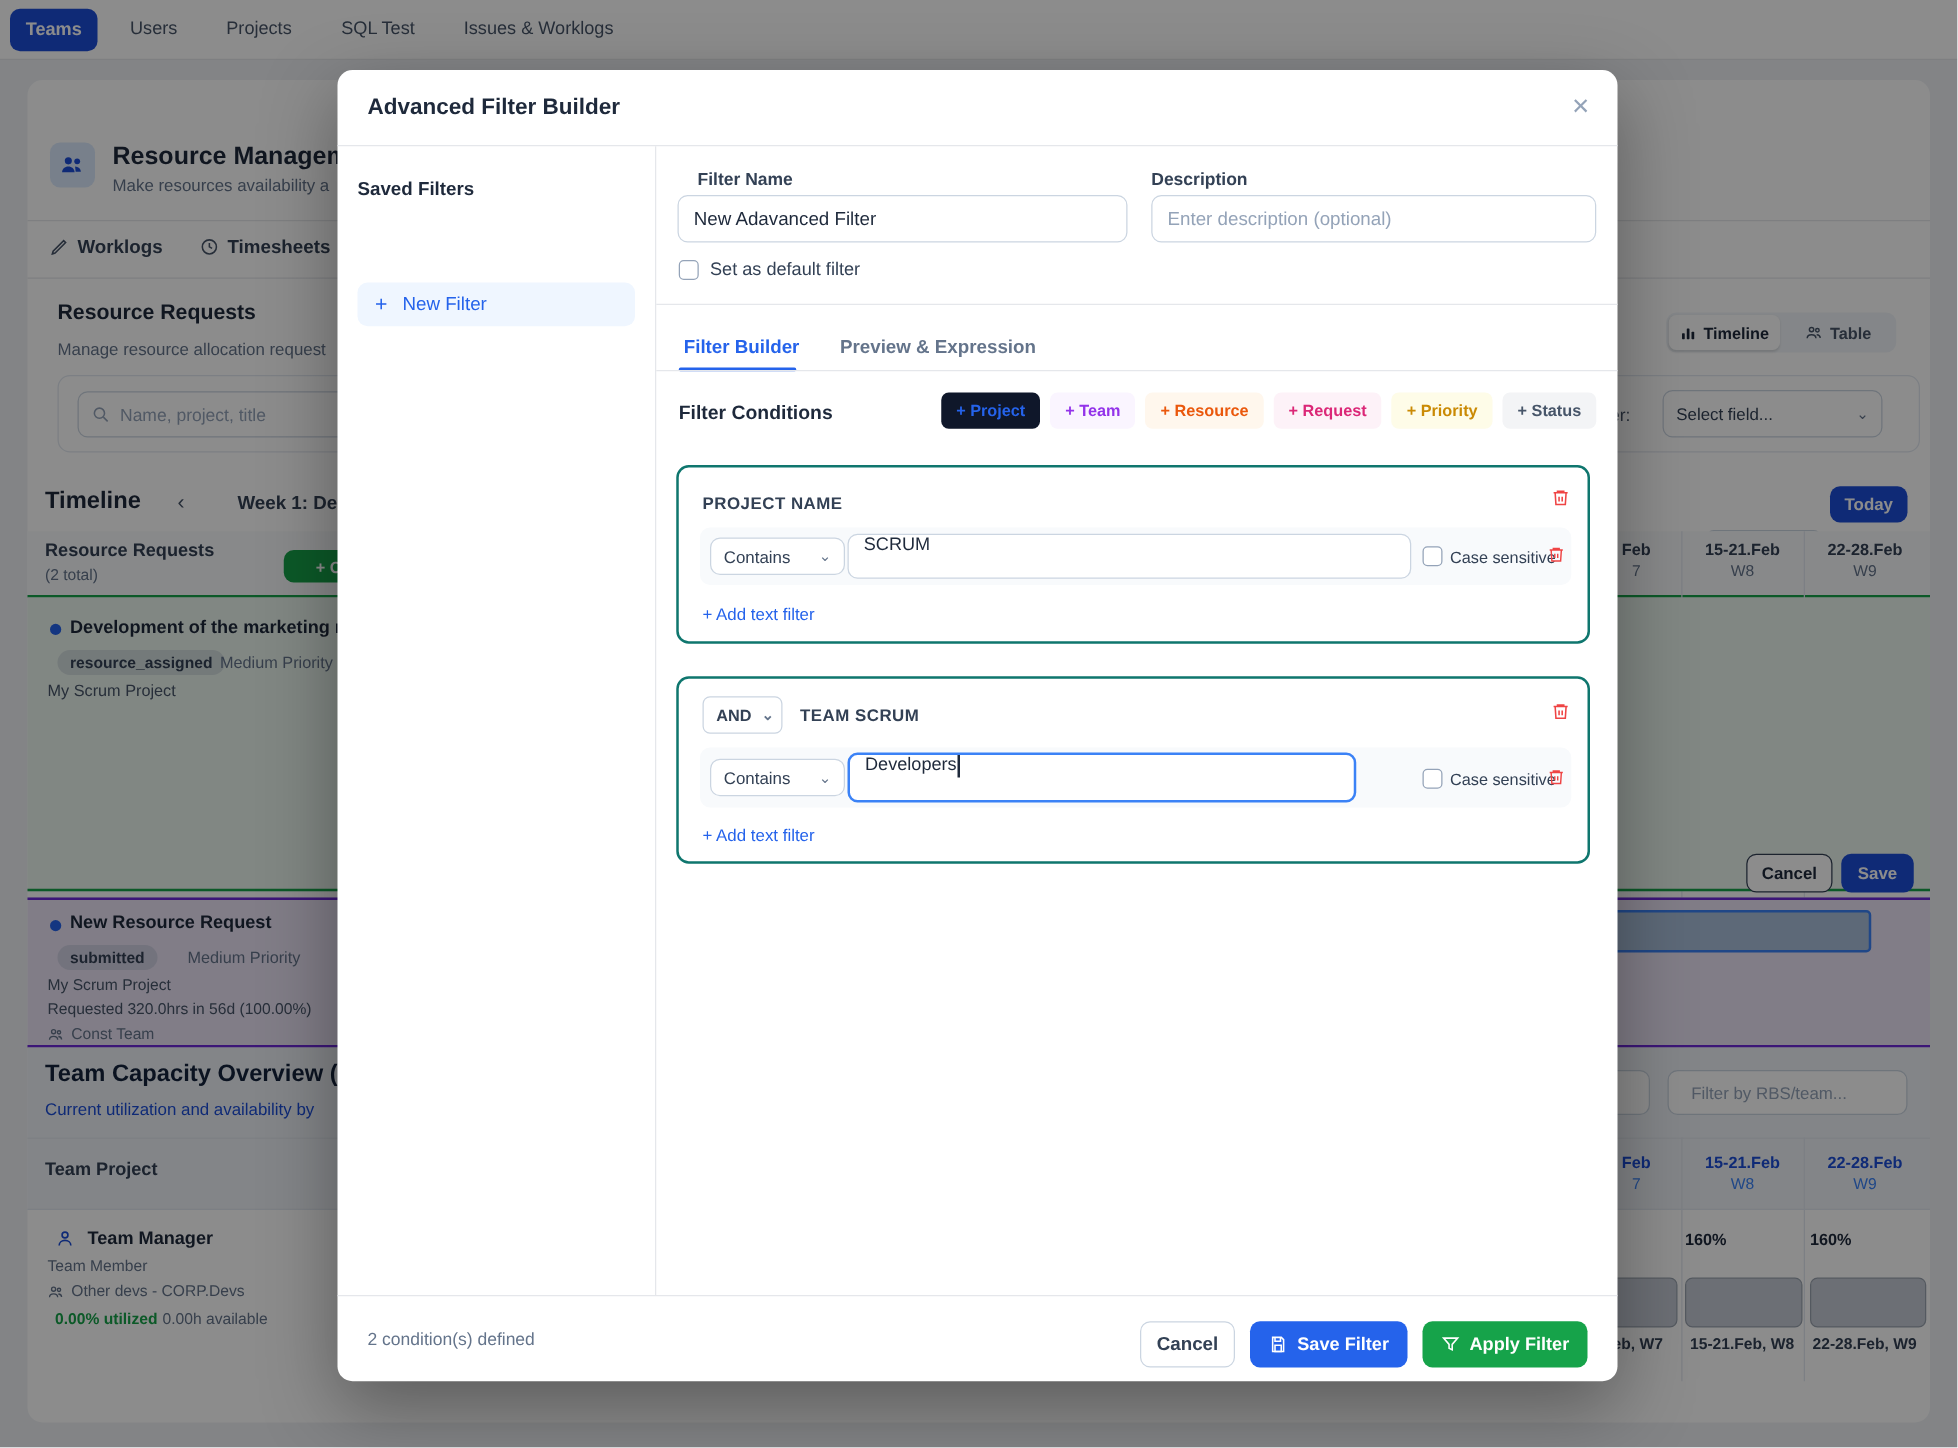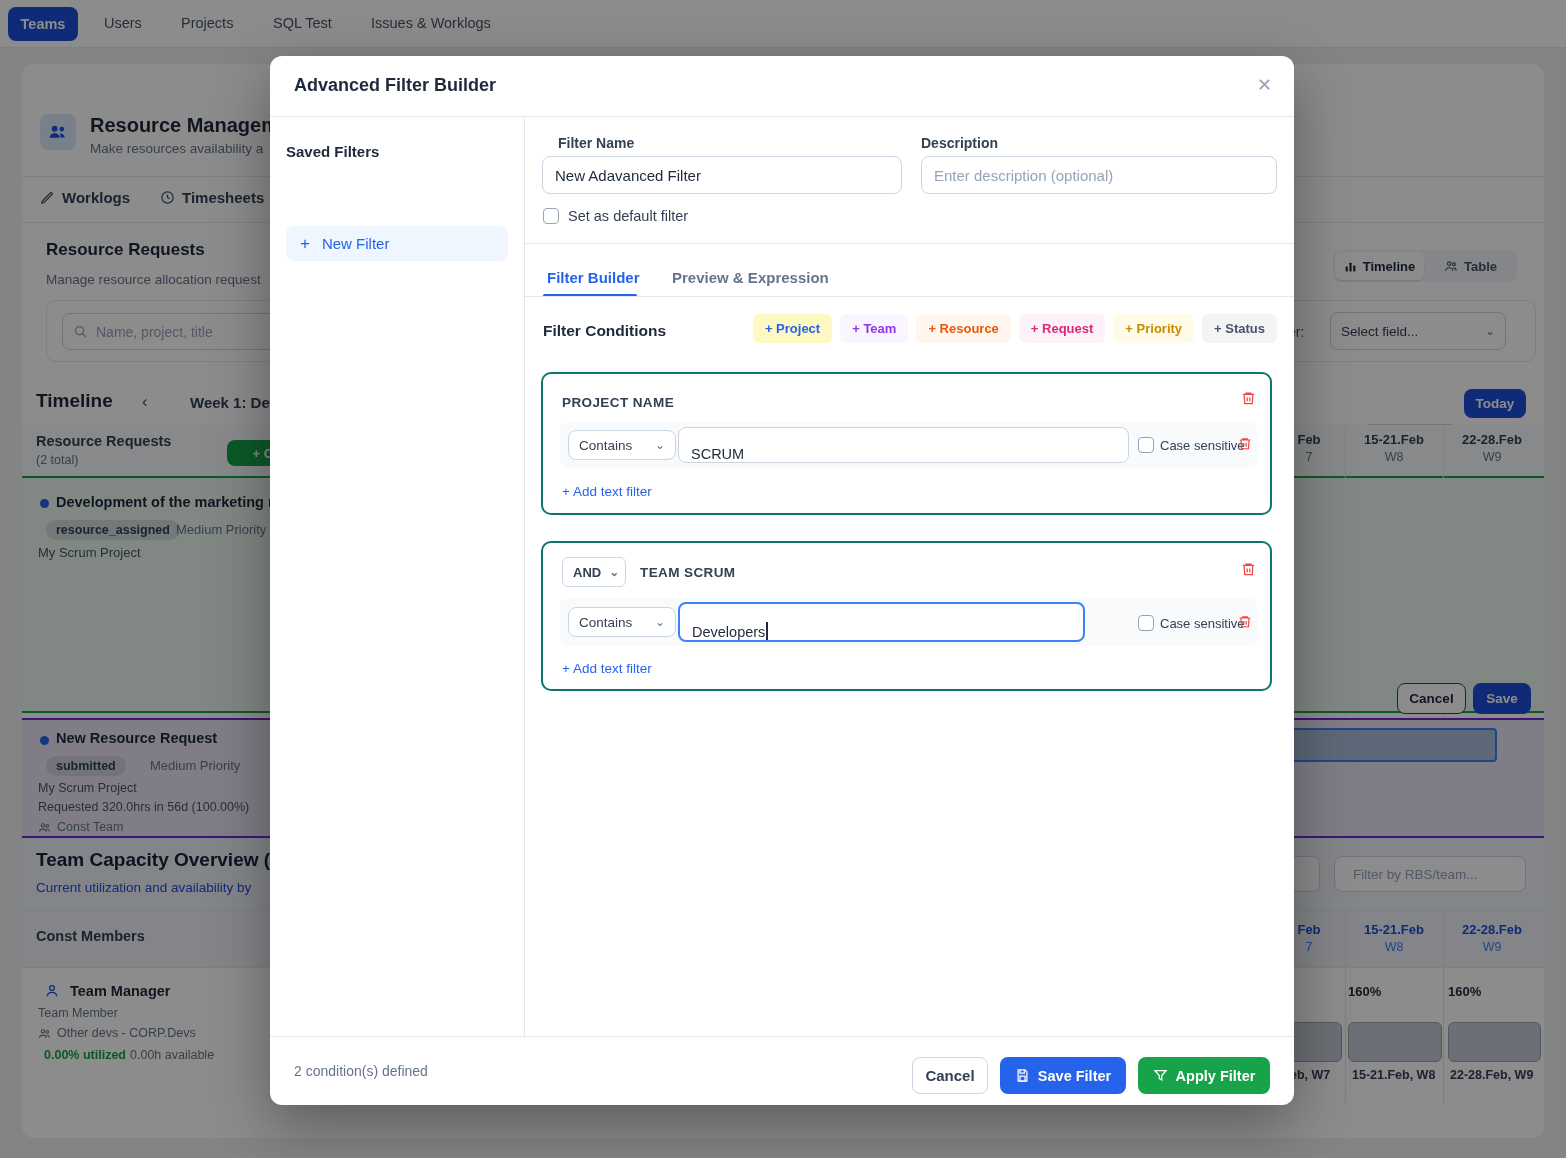--- a/index.html
+++ b/index.html
@@ -60,31 +60,31 @@
   .side-title { position:absolute; left:16px; top:26px; font-size:15px; font-weight:700; color:#1e293b; }
   .new-filter { position:absolute; left:16px; top:109px; width:222px; height:35px; background:#eff6ff; border-radius:8px; display:flex; align-items:center; gap:12px; padding:0 14px; color:#2563eb; font-size:15px; cursor:pointer; }
   .f-label { position:absolute; font-size:14px; font-weight:600; color:#334155; }
   .textbox { position:absolute; border:1px solid #cbd5e1; border-radius:8px; background:#fff; display:flex; align-items:center; padding:0 12px; font-size:15px; color:#1e293b; }
   .chk { width:16px; height:16px; border:1.5px solid #94a3b8; border-radius:4px; background:#fff; display:inline-block; }
   .m-tab { position:absolute; font-size:15px; font-weight:600; color:#64748b; cursor:pointer; }
   .m-tab.on { color:#2563eb; }
   .tab-underline { position:absolute; height:3px; background:#2563eb; border-radius:2px; }
   .chips { position:absolute; left:528px; top:258px; right:17px; height:29px; display:flex; justify-content:flex-end; gap:8px; }
   .chip { display:flex; align-items:center; padding:0 12px; border-radius:6px; font-size:13px; font-weight:600; cursor:pointer; white-space:nowrap; }
-  .chip-project { background:#fef9c3; color:#2563eb; }
+  .chip-project { background:#0f172a; color:#2563eb; }
   .chip-team { background:#faf5ff; color:#9333ea; }
   .chip-resource { background:#fff7ed; color:#ea580c; }
   .chip-request { background:#fdf2f8; color:#db2777; }
   .chip-priority { background:#fefce8; color:#ca8a04; }
   .chip-status { background:#f3f4f6; color:#475569; }
   .cond-card { position:absolute; left:271px; width:731px; border:2px solid #0f766e; border-radius:10px; background:#fff; }
   .cond-field { position:absolute; font-size:13.5px; font-weight:700; letter-spacing:.4px; color:#334155; }
   .inner-row { position:absolute; left:17px; width:697px; background:#f8fafc; border-radius:8px; }
   .op-sel { position:absolute; width:108px; height:30px; }
-  .cond-input { position:absolute; height:36px; border:1px solid #cbd5e1; border-radius:8px; background:#fff; display:flex; align-items:flex-end; padding:0 12px; font-size:14.5px; color:#1e293b; }
+  .cond-input { position:absolute; height:36px; border:1px solid #cbd5e1; border-radius:8px; background:#fff; display:flex; align-items:flex-start; padding:0 12px; font-size:14.5px; color:#1e293b; }
   .cond-input.focus { border:2px solid #3b82f6; height:40px; }
   .caret { display:inline-block; width:1.5px; height:18px; background:#1e293b; margin-left:1px; }
   .case-lbl { font-size:13px; color:#334155; }
   .add-link { position:absolute; font-size:13.5px; color:#2563eb; cursor:pointer; }
   .trash { display:inline-flex; cursor:pointer; }
   .m-footer { position:absolute; left:0; top:980px; width:1024px; height:69px; border-top:1px solid #e5e7eb; }
   .f-summary { position:absolute; left:24px; top:26px; font-size:14px; color:#64748b; }
 </style>
 </head>
 <body>
@@ -227,21 +227,21 @@
   <div class="abs" style="left:1240px; top:856px; width:80px; height:36px; border:1px solid #cbd5e1; border-radius:8px; background:#fff;"></div>
   <div class="search-wrap" style="left:1334px; top:856px; width:192px; height:36px;">
     <svg width="14" height="14" viewBox="0 0 24 24" fill="none" stroke="#94a3b8" stroke-width="2">
         <circle cx="10.5" cy="10.5" r="6.5"></circle>
         <path d="M15.5 15.5L21 21"></path>
       </svg>
     <input style="font-size: 13.5px;" placeholder="Filter by RBS/team...">
   </div>
 
   <div class="members-row"></div>
-  <div class="abs" style="left:36px; top:928px; font-size:14.5px; font-weight:700; color:#334155;">Const Members</div>
+  <div class="abs" style="left:36px; top:928px; font-size:14.5px; font-weight:700; color:#334155;">Team Project</div>
   <div class="col-div" style="left:1345px; top:910px; height:195px;"></div>
   <div class="col-div" style="left:1443px; top:910px; height:195px;"></div>
   <div class="wk-col wk-blue" style="left:1284px; top:922px; width:50px;">
     <div class="wk-range">Feb</div>
     <div class="wk-num">7</div>
   </div>
   <div class="wk-col wk-blue" style="left:1345px; top:922px; width:98px;">
     <div class="wk-range">15-21.Feb</div>
     <div class="wk-num">W8</div>
   </div>

